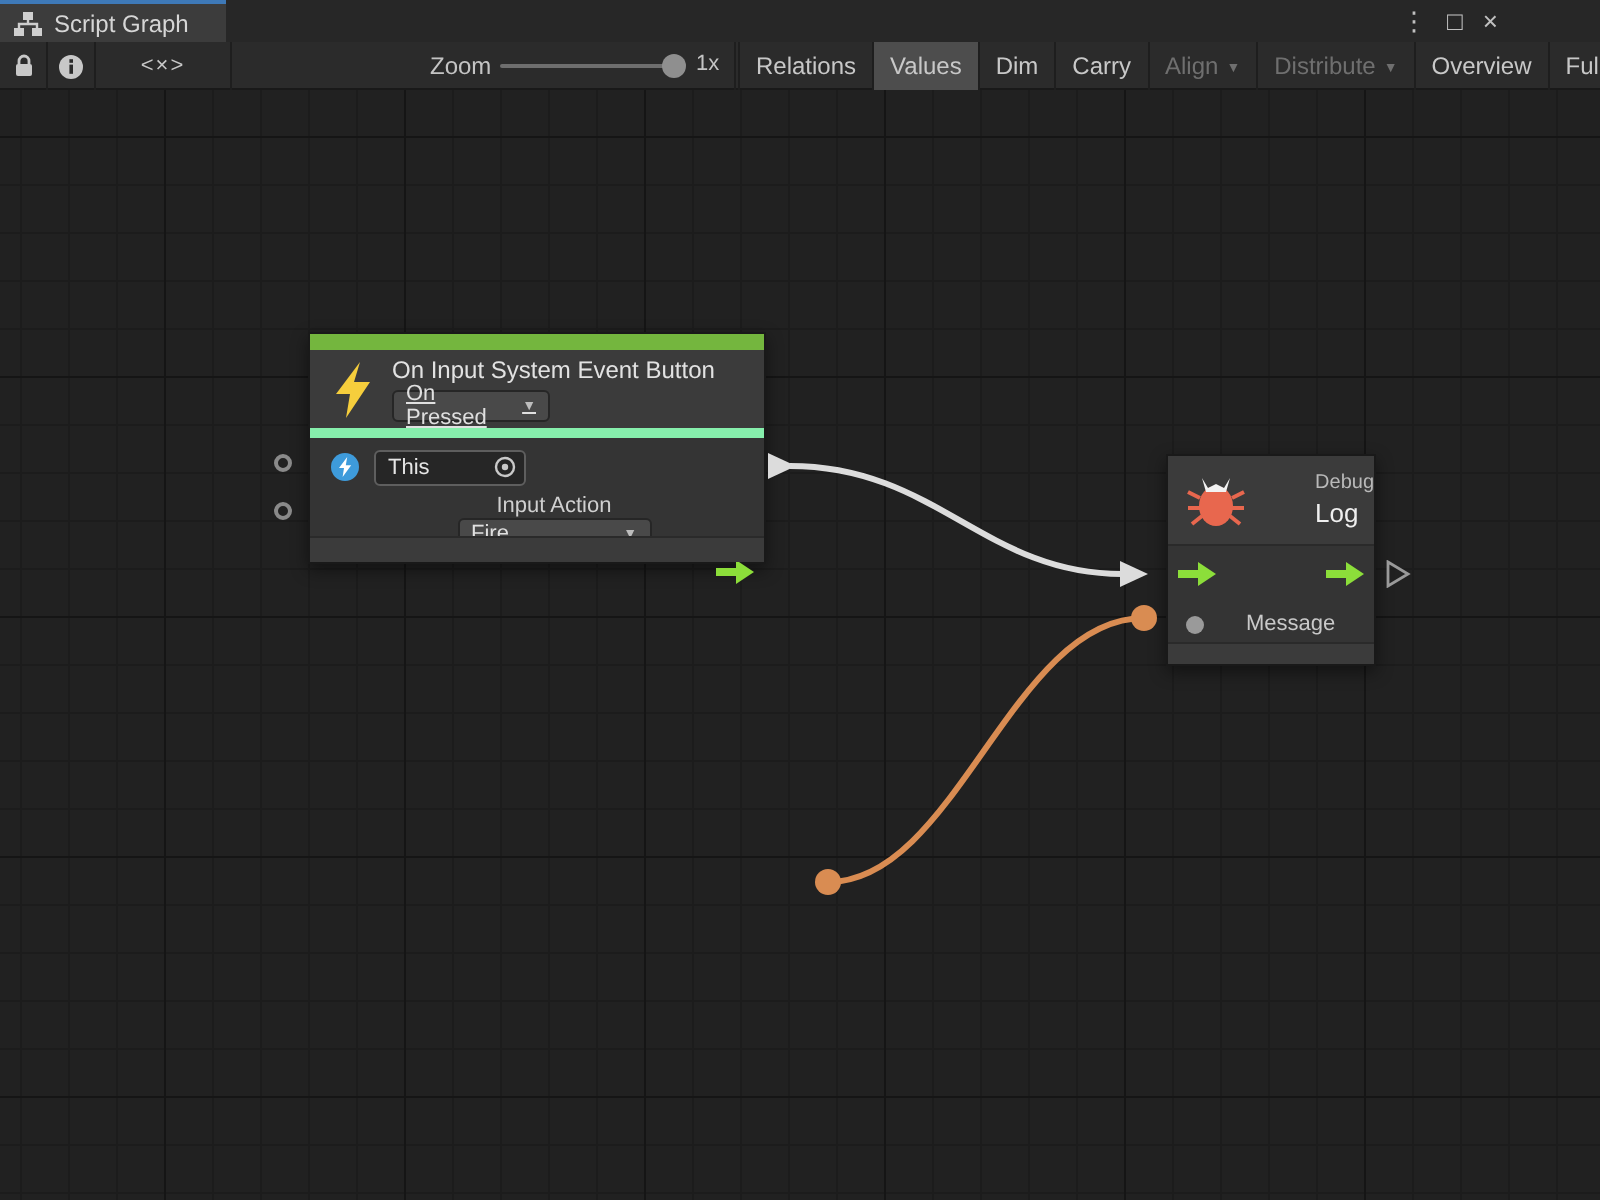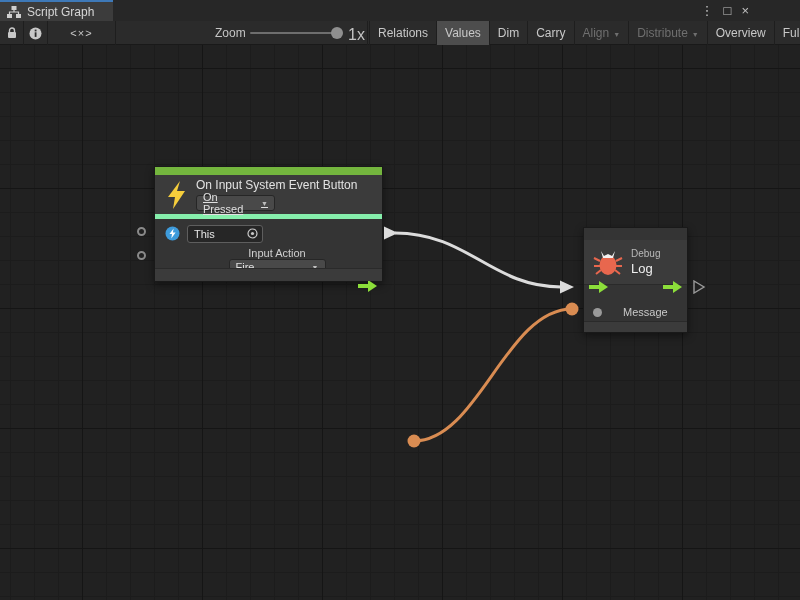--- a/index.html
+++ b/index.html
@@ -32,21 +32,21 @@
        border-bottom:1px solid #191919;color:#c8c8c8;font-size:12px;}
   .tb-btn{position:absolute;top:0;height:24px;display:flex;align-items:center;justify-content:center;
        border-right:1px solid var(--sep);cursor:pointer;}
   .tb-lock{left:0;width:24px;} .tb-info{left:24px;width:24px;} .tb-code{left:48px;width:68px;font-size:11px;letter-spacing:1px;}
   .tb-graphref{position:absolute;left:116px;top:0;width:96px;height:24px;display:flex;align-items:center;gap:7px;
        padding-left:22px;border-right:0;cursor:pointer;}
   .zoom-group{position:absolute;left:212px;top:0;width:156px;height:24px;border-right:1px solid var(--sep);}
   .zoom-label{position:absolute;left:3px;top:5px;font-size:12px;color:#c4c4c4;}
   .zoom-track{position:absolute;left:38px;top:11px;width:90px;height:2px;background:#6e6e6e;border-radius:1px;cursor:pointer;}
   .zoom-thumb{position:absolute;left:119px;top:6px;width:12px;height:12px;border-radius:50%;background:#8f8f8f;cursor:pointer;}
-  .zoom-value{position:absolute;left:136px;top:5px;font-size:16px;color:#c4c4c4;}
+  .zoom-value{position:absolute;left:136px;top:5px;font-size:11px;color:#c4c4c4;}
   .tb-right{position:absolute;left:369px;right:0;top:0;height:24px;display:flex;}
   .tb-right .rbtn{height:24px;display:flex;align-items:center;gap:4px;padding:0 8px;
        border-left:1px solid var(--sep);cursor:pointer;white-space:nowrap;}
   .rbtn.selected{background:var(--btn-selected);}
   .rbtn.disabled{color:var(--text-disabled);cursor:default;}
   .rbtn .dd{font-size:7px;transform:translateY(1px);}
 
   
   .canvas{position:absolute;left:0;top:45px;width:800px;height:555px;
     background-color:var(--bg-canvas);
@@ -80,22 +80,22 @@
   .this-field{margin-left:7px;width:76px;height:18px;background:var(--field);border:1px solid var(--field-border);
        border-radius:3px;color:#e6e6e6;font-size:11px;display:flex;align-items:center;
        justify-content:space-between;padding:0 4px 0 6px;cursor:text;}
   .ia-label{color:#cfcfcf;font-size:11px;margin-left:7px;}
   .fire-dd{margin-left:7px;width:97px;height:17px;}
   .ev-footer{height:13px;}
   .flow-out{position:absolute;right:5px;top:60px;}
 
   
   .dbg-node{left:583px;top:182px;width:105px;height:106px;}
-  .dbg-header{position:absolute;left:0;top:12px;right:0;height:45px;background:var(--node-head);
-       display:flex;align-items:center;gap:8px;padding-left:9px;border-bottom:1px solid #2a2a2a;}
+  .dbg-header{position:absolute;left:0;top:0;right:0;height:45px;background:var(--node-head);
+       display:flex;align-items:center;gap:8px;padding-left:9px;border-bottom:1px solid #2a2a2a;justify-content:space-between;}
   .dbg-cat{color:#b9b9b9;font-size:10px;margin-bottom:2px;}
   .dbg-title{color:#efefef;font-size:13px;}
   .dbg-row1{position:absolute;left:0;right:0;top:45px;height:28px;display:flex;align-items:center;
        justify-content:space-between;padding:0 5px;}
   .dbg-row2{position:absolute;left:0;right:0;top:73px;height:22px;display:flex;align-items:center;
        gap:9px;padding-left:9px;}
   .msg-dot{width:9px;height:9px;border-radius:50%;background:#9a9a9a;cursor:crosshair;}
   .msg-label{color:#c9c9c9;font-size:11px;margin-left:12px;}
   .dbg-footer{height:11px;}
 

